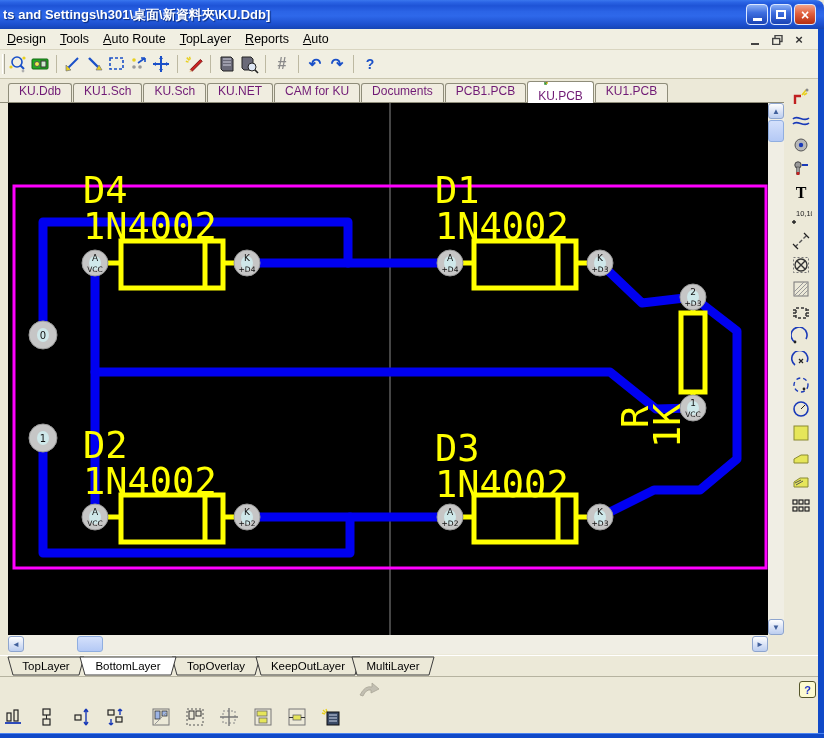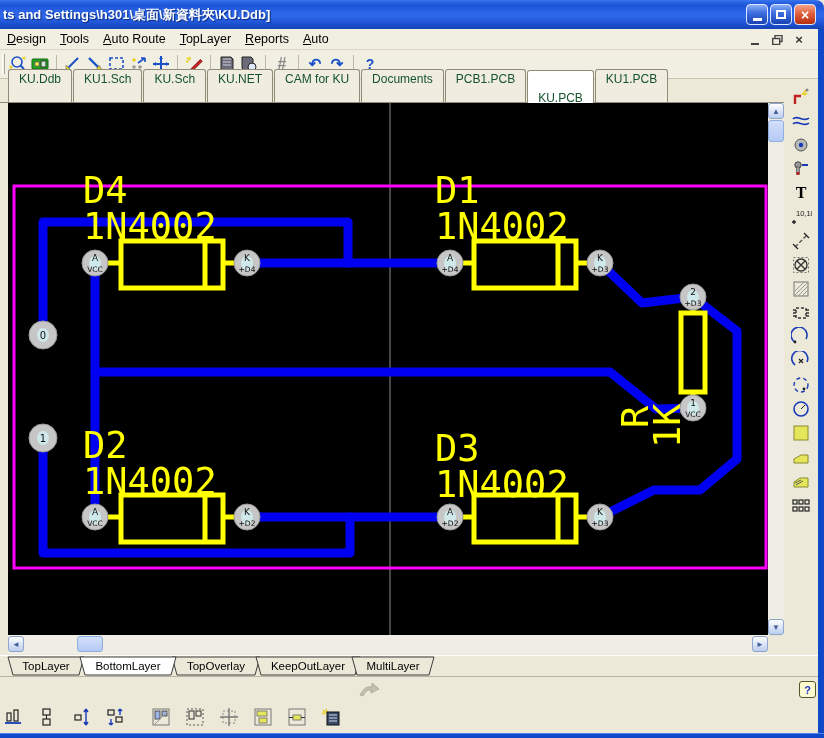--- a/index.html
+++ b/index.html
@@ -40,23 +40,23 @@
     background:#f1efe2; border-bottom:1px solid #c9c5ae; display:flex; align-items:center; }
   .grip { width:3px; height:20px; border-left:1px solid #fff; border-right:1px solid #a9a696; margin:0 2px; }
   .tbi { width:22px; height:22px; display:flex; align-items:center; justify-content:center; border:1px solid transparent; }
   .tbi svg { display:block; }
   .tbi.text { font-size:14px; font-weight:bold; }
   .sep { width:1px; height:18px; background:#bdb9a2; margin:0 5px; }
 
   
   #tabbar { position:absolute; left:0; top:79px; width:818px; height:24px;
     background:#ece9d8; border-bottom:1px solid #8f8d7a; display:flex; align-items:flex-end; padding-left:8px; }
-  .tab { height:19px; padding:16px 10px; font-size:12px; color:#14532d; background:#f0ede0;
+  .tab { height:19px; padding:0 10px; font-size:12px; color:#701a75; background:#f0ede0;
     border:1px solid #8f8d7a; border-bottom:none; border-radius:3px 3px 0 0;
-    display:flex; align-items:flex-end; gap:4px; margin-right:1px; white-space:nowrap; }
+    display:flex; align-items:flex-start; gap:4px; margin-right:1px; white-space:nowrap; }
   .tab.active { background:#fff; height:22px; margin-bottom:-1px;flex-direction:column; }
 
   
   #canvas-wrap { position:absolute; left:8px; top:103px; width:760px; height:532px; background:#000; }
   #vscroll { position:absolute; left:768px; top:103px; width:16px; height:532px; background:#f0eee4; }
   #palette { position:absolute; left:784px; top:83px; width:34px; height:572px; background:#ece9d8;
     display:flex; flex-direction:column; align-items:center; padding-top:4px; }
   .pli { width:24px; height:20px; display:flex; align-items:center; justify-content:center; margin-bottom:4px; }
   .pli svg { display:block; }
 

